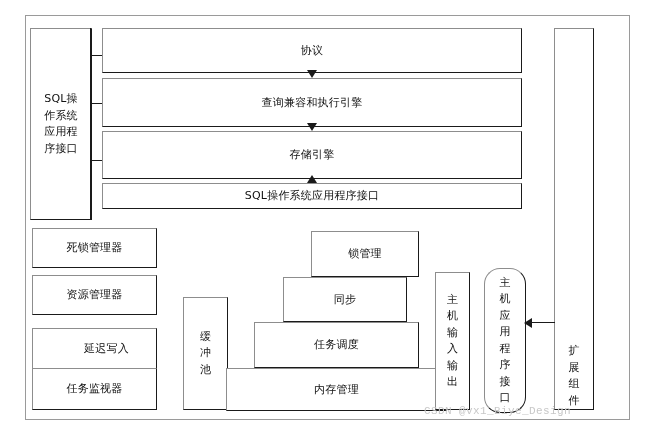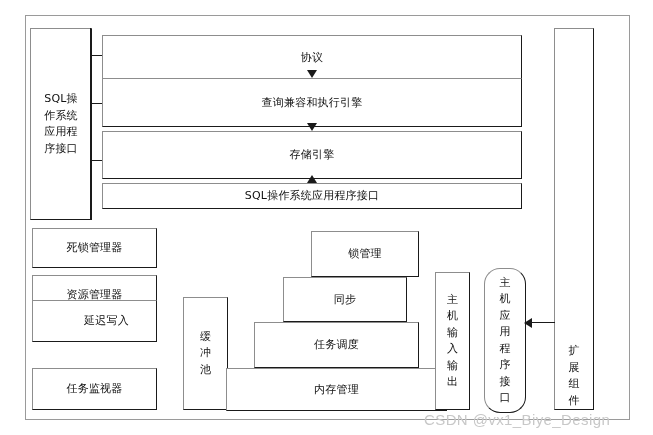--- a/index.html
+++ b/index.html
@@ -87,44 +87,43 @@
     border-right: 8px solid #1a1a1a;
   }
   .stub-tick {
     position: absolute;
     background: #1a1a1a;
     height: 1px;
   }
   .watermark {
     position: absolute;
     color: #c8c8c8;
-    font-size: 15px;
+    font-size: 11px;
     letter-spacing: 0.4px;
     white-space: nowrap;
-    font-family: Liberation Sans, sans-serif;
-    margin-top: 6px;
+    font-family: Liberation Mono, monospace;
   }
 </style>
 </head>
 <body>
 
 <div id="canvas">
 
   <div class="outer-frame"></div>
 
   <div class="box shade" style="left:30px; top:28px; width:62px; height:192px; padding:0 4px;">
     <span class="vtext-wide">SQL操作系统应用程序接口</span>
   </div>
 
   <div class="connector" style="left:90px; top:28px; width:1px; height:192px;"></div>
   <div class="stub-tick" style="left:90px; top:55px; width:13px;"></div>
   <div class="stub-tick" style="left:90px; top:103px; width:13px;"></div>
   <div class="stub-tick" style="left:90px; top:160px; width:13px;"></div>
 
-  <div class="box shade" style="left:102px; top:28px; width:420px; height:45px;margin-top:7px;">
+  <div class="box shade" style="left:102px; top:28px; width:420px; height:45px;">
     <span>协议</span>
   </div>
 
   <div class="box shade" style="left:102px; top:78px; width:420px; height:49px;">
     <span>查询兼容和执行引擎</span>
   </div>
 
   <div class="box shade" style="left:102px; top:131px; width:420px; height:48px;">
     <span>存储引擎</span>
   </div>
@@ -136,21 +135,21 @@
   <div class="arrow-down" style="left:307px; top:70px;"></div>
   <div class="arrow-down" style="left:307px; top:123px;"></div>
   <div class="arrow-up" style="left:307px; top:175px;"></div>
 
   <div class="box shade" style="left:32px; top:228px; width:125px; height:40px;">
     <span>死锁管理器</span>
   </div>
   <div class="box shade" style="left:32px; top:275px; width:125px; height:40px;">
     <span>资源管理器</span>
   </div>
-  <div class="box shade" style="left:32px; top:300px; width:125px; height:42px;padding-left:24px;">
+  <div class="box shade" style="left:32px; top:328px; width:125px; height:42px;padding-left:24px;">
     <span>延迟写入</span>
   </div>
   <div class="box shade" style="left:32px; top:368px; width:125px; height:42px;">
     <span>任务监视器</span>
   </div>
 
   <div class="box shade" style="left:173px; top:297px; width:45px; height:113px;margin-left:10px;">
     <span class="vtext">缓冲池</span>
   </div>
 

